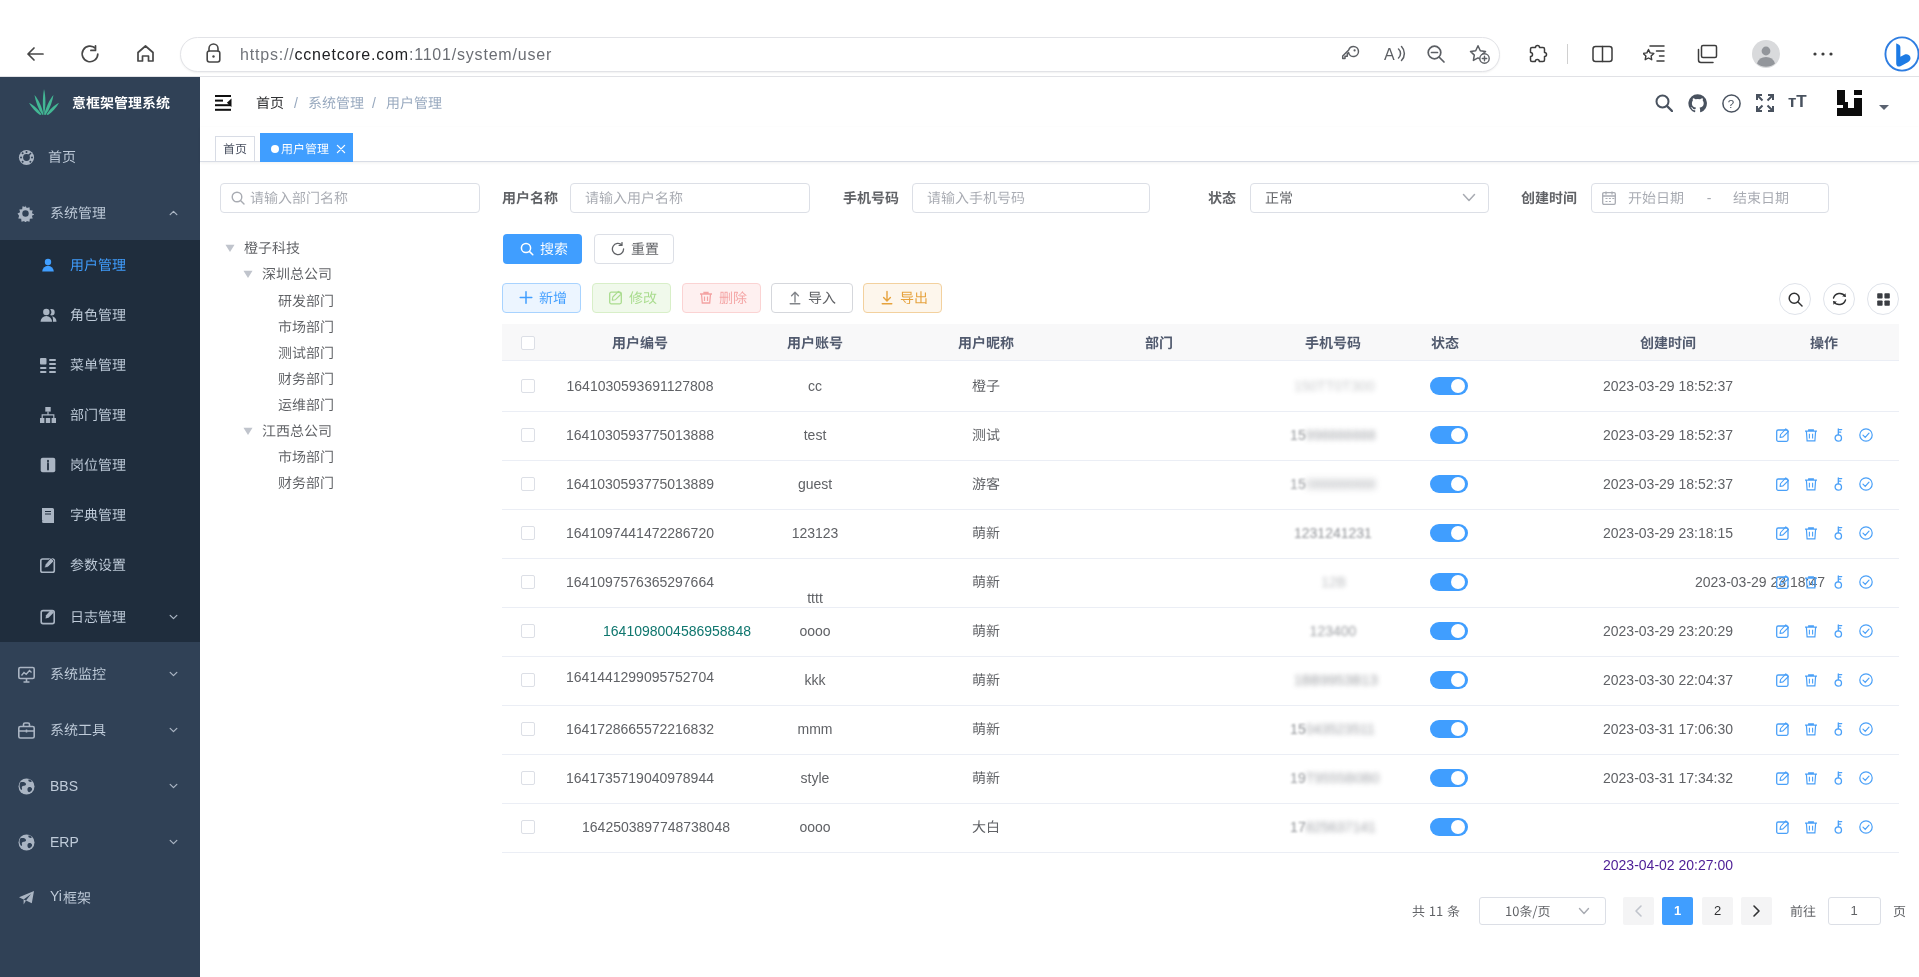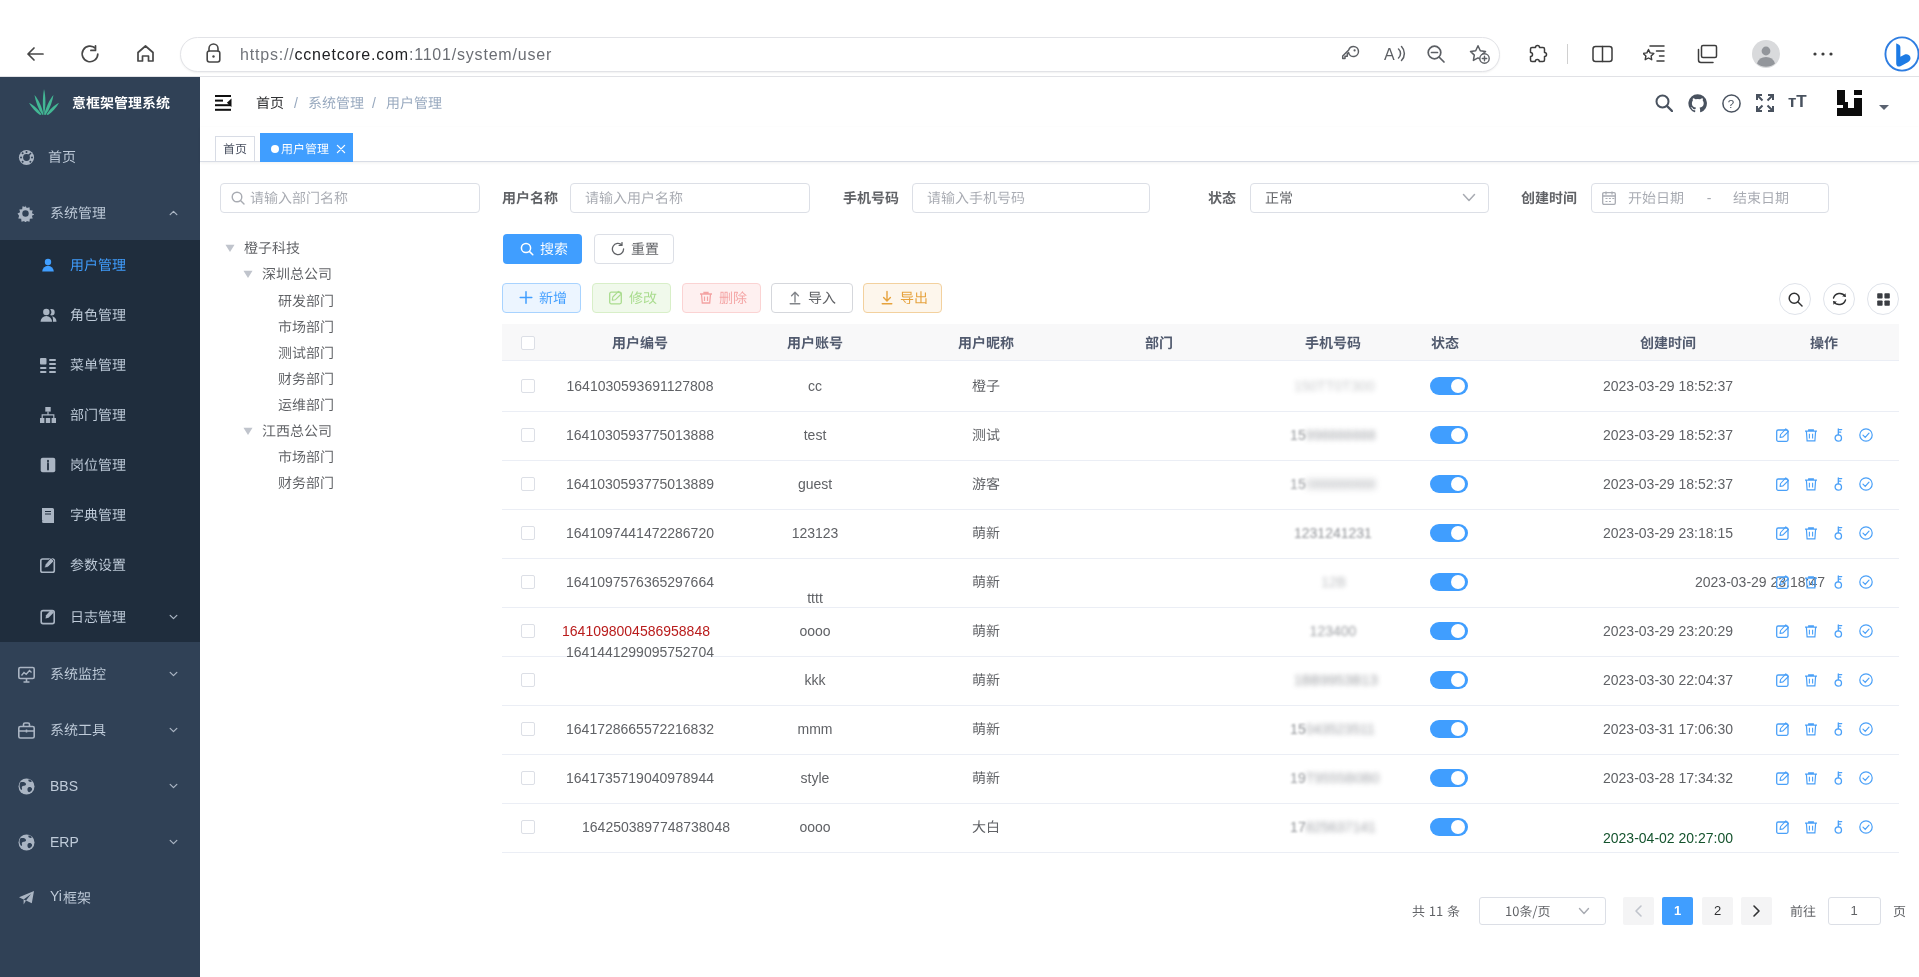--- a/index.html
+++ b/index.html
@@ -856,21 +856,21 @@
 <svg style="position:absolute;left:1832px;top:543px;" width="14" height="14" viewBox="0 0 14 14">
       <circle cx="6.3" cy="10" r="3.2" stroke="#4aa0f8" stroke-width="1.3" fill="none"></circle>
       <path d="M6.3 6.8V0.9M6.3 1.6h3.4M6.3 4.2h2.4" stroke="#4aa0f8" stroke-width="1.3" stroke-linecap="round" fill="none"></path>
     </svg>
 <svg style="position:absolute;left:1859px;top:543px;" width="14" height="14" viewBox="0 0 14 14">
       <circle cx="7" cy="7" r="6.2" stroke="#4aa0f8" stroke-width="1.2" fill="none"></circle>
       <path d="M4 7.2 6.2 9.4 10 5.2" stroke="#4aa0f8" stroke-width="1.2" fill="none" stroke-linecap="round"></path>
     </svg>
 <div style="position:absolute;left:502px;top:623.5px;width:1397px;height:1px;background:#ebeef5;"></div>
 <div style="position:absolute;left:521px;top:592px;width:14px;height:14px;border:1px solid #dcdfe6;border-radius:2px;background:#fff;"></div>
-<span style="position:absolute;left:636px;top:588.5px;font:400 14px 'Liberation Sans',sans-serif;color:#b91c1c;white-space:nowrap;line-height:21px;letter-spacing:normal;transform:translateX(-50%);">1641098004586958848</span>
+<span style="position:absolute;left:677px;top:588.5px;font:400 14px 'Liberation Sans',sans-serif;color:#0f766e;white-space:nowrap;line-height:21px;letter-spacing:normal;transform:translateX(-50%);">1641098004586958848</span>
 <span style="position:absolute;left:815px;top:588.5px;font:400 14px 'Liberation Sans',sans-serif;color:#606266;white-space:nowrap;line-height:21px;letter-spacing:normal;transform:translateX(-50%);">oooo</span>
 <svg class="ct" style="left:972.0px;top:588.0px;" width="28.0" height="22" fill="#606266">
       <use href="#r840C" transform="translate(0.0,16.0) scale(0.0140,-0.0140)"></use>
       <use href="#r65B0" transform="translate(14.0,16.0) scale(0.0140,-0.0140)"></use>
     </svg>
 <span style="position:absolute;left:1309.6px;top:588.5px;font:400 14px 'Liberation Sans',sans-serif;color:#85888d;white-space:nowrap;line-height:21px;letter-spacing:normal;filter:blur(1.6px);opacity:0.8;">123400</span>
 <div style="position:absolute;left:1430px;top:590px;width:38px;height:18px;border-radius:9px;background:#409eff;"></div>
 <div style="position:absolute;left:1451px;top:592px;width:14px;height:14px;border-radius:50%;background:#fff;"></div>
 <span style="position:absolute;left:1668px;top:588.5px;font:400 14px 'Liberation Sans',sans-serif;color:#606266;white-space:nowrap;line-height:21px;letter-spacing:normal;transform:translateX(-50%);">2023-03-29 23:20:29</span>
 <svg style="position:absolute;left:1776px;top:592px;" width="14" height="14" viewBox="0 0 14 14">
@@ -884,21 +884,21 @@
 <svg style="position:absolute;left:1832px;top:592px;" width="14" height="14" viewBox="0 0 14 14">
       <circle cx="6.3" cy="10" r="3.2" stroke="#4aa0f8" stroke-width="1.3" fill="none"></circle>
       <path d="M6.3 6.8V0.9M6.3 1.6h3.4M6.3 4.2h2.4" stroke="#4aa0f8" stroke-width="1.3" stroke-linecap="round" fill="none"></path>
     </svg>
 <svg style="position:absolute;left:1859px;top:592px;" width="14" height="14" viewBox="0 0 14 14">
       <circle cx="7" cy="7" r="6.2" stroke="#4aa0f8" stroke-width="1.2" fill="none"></circle>
       <path d="M4 7.2 6.2 9.4 10 5.2" stroke="#4aa0f8" stroke-width="1.2" fill="none" stroke-linecap="round"></path>
     </svg>
 <div style="position:absolute;left:502px;top:672.5px;width:1397px;height:1px;background:#ebeef5;"></div>
 <div style="position:absolute;left:521px;top:641px;width:14px;height:14px;border:1px solid #dcdfe6;border-radius:2px;background:#fff;"></div>
-<span style="position:absolute;left:640px;top:610px;font:400 14px 'Liberation Sans',sans-serif;color:#606266;white-space:nowrap;line-height:21px;letter-spacing:normal;transform:translateX(-50%);">1641441299095752704</span>
+<span style="position:absolute;left:640px;top:635px;font:400 14px 'Liberation Sans',sans-serif;color:#606266;white-space:nowrap;line-height:21px;letter-spacing:normal;transform:translateX(-50%);">1641441299095752704</span>
 <span style="position:absolute;left:815px;top:637.5px;font:400 14px 'Liberation Sans',sans-serif;color:#606266;white-space:nowrap;line-height:21px;letter-spacing:normal;transform:translateX(-50%);">kkk</span>
 <svg class="ct" style="left:972.0px;top:637.0px;" width="28.0" height="22" fill="#606266">
       <use href="#r840C" transform="translate(0.0,16.0) scale(0.0140,-0.0140)"></use>
       <use href="#r65B0" transform="translate(14.0,16.0) scale(0.0140,-0.0140)"></use>
     </svg>
 <span style="position:absolute;left:1294px;top:637.5px;font:400 14px 'Liberation Sans',sans-serif;color:#85888d;white-space:nowrap;line-height:21px;letter-spacing:normal;filter:blur(2.6px);opacity:0.8;">1ВВ995ЗВ1З</span>
 <div style="position:absolute;left:1430px;top:639px;width:38px;height:18px;border-radius:9px;background:#409eff;"></div>
 <div style="position:absolute;left:1451px;top:641px;width:14px;height:14px;border-radius:50%;background:#fff;"></div>
 <span style="position:absolute;left:1668px;top:637.5px;font:400 14px 'Liberation Sans',sans-serif;color:#606266;white-space:nowrap;line-height:21px;letter-spacing:normal;transform:translateX(-50%);">2023-03-30 22:04:37</span>
 <svg style="position:absolute;left:1776px;top:641px;" width="14" height="14" viewBox="0 0 14 14">
@@ -951,21 +951,21 @@
 <span style="position:absolute;left:640px;top:735.5px;font:400 14px 'Liberation Sans',sans-serif;color:#606266;white-space:nowrap;line-height:21px;letter-spacing:normal;transform:translateX(-50%);">1641735719040978944</span>
 <span style="position:absolute;left:815px;top:735.5px;font:400 14px 'Liberation Sans',sans-serif;color:#606266;white-space:nowrap;line-height:21px;letter-spacing:normal;transform:translateX(-50%);">style</span>
 <svg class="ct" style="left:972.0px;top:735.0px;" width="28.0" height="22" fill="#606266">
       <use href="#r840C" transform="translate(0.0,16.0) scale(0.0140,-0.0140)"></use>
       <use href="#r65B0" transform="translate(14.0,16.0) scale(0.0140,-0.0140)"></use>
     </svg>
 <span style="position:absolute;left:1290.1px;top:735.5px;font:400 14px 'Liberation Sans',sans-serif;color:#7c7f84;white-space:nowrap;line-height:21px;letter-spacing:normal;filter:blur(1.1px);opacity:0.8;">19</span>
 <span style="position:absolute;left:1305.7px;top:735.5px;font:400 14px 'Liberation Sans',sans-serif;color:#8e9197;white-space:nowrap;line-height:21px;letter-spacing:normal;filter:blur(2.9px);opacity:0.8;">Т9555В0В0</span>
 <div style="position:absolute;left:1430px;top:737px;width:38px;height:18px;border-radius:9px;background:#409eff;"></div>
 <div style="position:absolute;left:1451px;top:739px;width:14px;height:14px;border-radius:50%;background:#fff;"></div>
-<span style="position:absolute;left:1668px;top:735.5px;font:400 14px 'Liberation Sans',sans-serif;color:#606266;white-space:nowrap;line-height:21px;letter-spacing:normal;transform:translateX(-50%);">2023-03-28 17:34:32</span>
+<span style="position:absolute;left:1668px;top:735.5px;font:400 14px 'Liberation Sans',sans-serif;color:#606266;white-space:nowrap;line-height:21px;letter-spacing:normal;transform:translateX(-50%);">2023-03-31 17:34:32</span>
 <svg style="position:absolute;left:1776px;top:739px;" width="14" height="14" viewBox="0 0 14 14">
       <rect x="0.7" y="2" width="11.3" height="11.3" rx="1.5" stroke="#4aa0f8" stroke-width="1.3" fill="none"></rect>
       <path d="M9.8 0.9 12.4 3.5 7 8.9l-3 .6.6-3Z" stroke="#4aa0f8" stroke-width="1.1" fill="none" stroke-linecap="round" stroke-linejoin="round"></path>
     </svg>
 <svg style="position:absolute;left:1804px;top:739px;" width="14" height="14" viewBox="0 0 14 14">
       <path d="M1 3.2h12M4.7 3.2V1.8h4.6v1.4M2.4 3.2l.7 9.6h7.8l.7-9.6" stroke="#4aa0f8" stroke-width="1.2" fill="none"></path>
       <path d="M5.4 5.8v4.6M8.6 5.8v4.6" stroke="#4aa0f8" stroke-width="1.1"></path>
     </svg>
 <svg style="position:absolute;left:1832px;top:739px;" width="14" height="14" viewBox="0 0 14 14">
       <circle cx="6.3" cy="10" r="3.2" stroke="#4aa0f8" stroke-width="1.3" fill="none"></circle>
@@ -980,21 +980,21 @@
 <span style="position:absolute;left:656px;top:784.5px;font:400 14px 'Liberation Sans',sans-serif;color:#606266;white-space:nowrap;line-height:21px;letter-spacing:normal;transform:translateX(-50%);">1642503897748738048</span>
 <span style="position:absolute;left:815px;top:784.5px;font:400 14px 'Liberation Sans',sans-serif;color:#606266;white-space:nowrap;line-height:21px;letter-spacing:normal;transform:translateX(-50%);">oooo</span>
 <svg class="ct" style="left:972.0px;top:784.0px;" width="28.0" height="22" fill="#606266">
       <use href="#r5927" transform="translate(0.0,16.0) scale(0.0140,-0.0140)"></use>
       <use href="#r767D" transform="translate(14.0,16.0) scale(0.0140,-0.0140)"></use>
     </svg>
 <span style="position:absolute;left:1290.1px;top:784.5px;font:400 14px 'Liberation Sans',sans-serif;color:#7c7f84;white-space:nowrap;line-height:21px;letter-spacing:normal;filter:blur(1.1px);opacity:0.85;">17</span>
 <span style="position:absolute;left:1305.7px;top:784.5px;font:400 14px 'Liberation Sans',sans-serif;color:#8e9197;white-space:nowrap;line-height:21px;letter-spacing:normal;filter:blur(2.7px);opacity:0.85;">825637141</span>
 <div style="position:absolute;left:1430px;top:786px;width:38px;height:18px;border-radius:9px;background:#409eff;"></div>
 <div style="position:absolute;left:1451px;top:788px;width:14px;height:14px;border-radius:50%;background:#fff;"></div>
-<span style="position:absolute;left:1668px;top:796px;font:400 14px 'Liberation Sans',sans-serif;color:#14532d;white-space:nowrap;line-height:21px;letter-spacing:normal;transform:translateX(-50%);">2023-04-02 20:27:00</span>
+<span style="position:absolute;left:1668px;top:823px;font:400 14px 'Liberation Sans',sans-serif;color:#4c1d95;white-space:nowrap;line-height:21px;letter-spacing:normal;transform:translateX(-50%);">2023-04-02 20:27:00</span>
 <svg style="position:absolute;left:1776px;top:788px;" width="14" height="14" viewBox="0 0 14 14">
       <rect x="0.7" y="2" width="11.3" height="11.3" rx="1.5" stroke="#4aa0f8" stroke-width="1.3" fill="none"></rect>
       <path d="M9.8 0.9 12.4 3.5 7 8.9l-3 .6.6-3Z" stroke="#4aa0f8" stroke-width="1.1" fill="none" stroke-linecap="round" stroke-linejoin="round"></path>
     </svg>
 <svg style="position:absolute;left:1804px;top:788px;" width="14" height="14" viewBox="0 0 14 14">
       <path d="M1 3.2h12M4.7 3.2V1.8h4.6v1.4M2.4 3.2l.7 9.6h7.8l.7-9.6" stroke="#4aa0f8" stroke-width="1.2" fill="none"></path>
       <path d="M5.4 5.8v4.6M8.6 5.8v4.6" stroke="#4aa0f8" stroke-width="1.1"></path>
     </svg>
 <svg style="position:absolute;left:1832px;top:788px;" width="14" height="14" viewBox="0 0 14 14">
       <circle cx="6.3" cy="10" r="3.2" stroke="#4aa0f8" stroke-width="1.3" fill="none"></circle>

